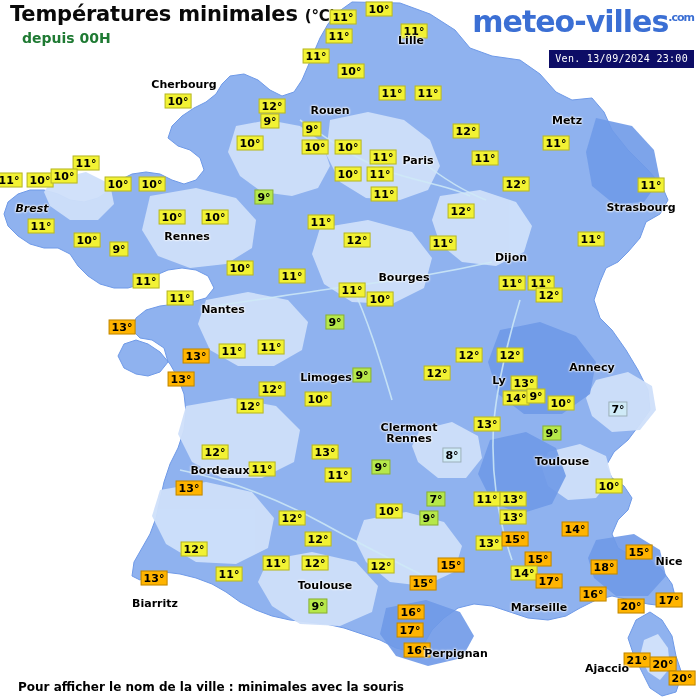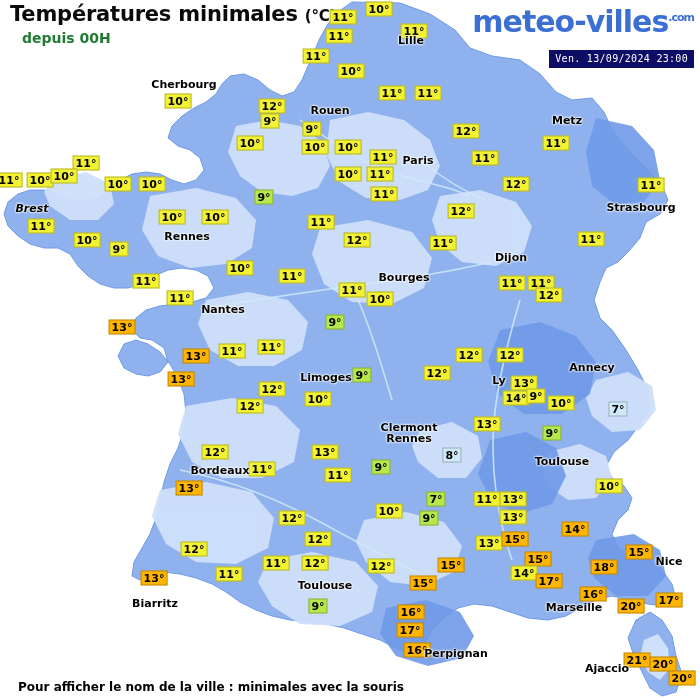--- a/index.html
+++ b/index.html
@@ -271,19 +271,19 @@
     <div class="city" style="left: 592px; top: 367px;">Annecy</div>
     <div class="city two" style="left: 409px; top: 433px;">
       <div>Clermont</div>
       <div>Rennes</div>
     </div>
     <div class="city" style="left: 562px; top: 461px;">Toulouse</div>
     <div class="city" style="left: 220px; top: 470px;">Bordeaux</div>
     <div class="city" style="left: 669px; top: 561px;">Nice</div>
     <div class="city" style="left: 325px; top: 585px;">Toulouse</div>
     <div class="city" style="left: 155px; top: 603px;">Biarritz</div>
-    <div class="city" style="left: 574px; top: 607px;">Marseille</div>
+    <div class="city" style="left: 539px; top: 607px;">Marseille</div>
     <div class="city" style="left: 443px; top: 653px; padding-left: 26px;">Perpignan</div>
     <div class="city" style="left: 607px; top: 668px;">Ajaccio</div>
     <div class="city" style="left: 499px; top: 380px;">Ly</div>
   </div>
 
 <div class="footer">Pour afficher le nom de la ville : minimales avec la souris</div>
 
 </body></html>

